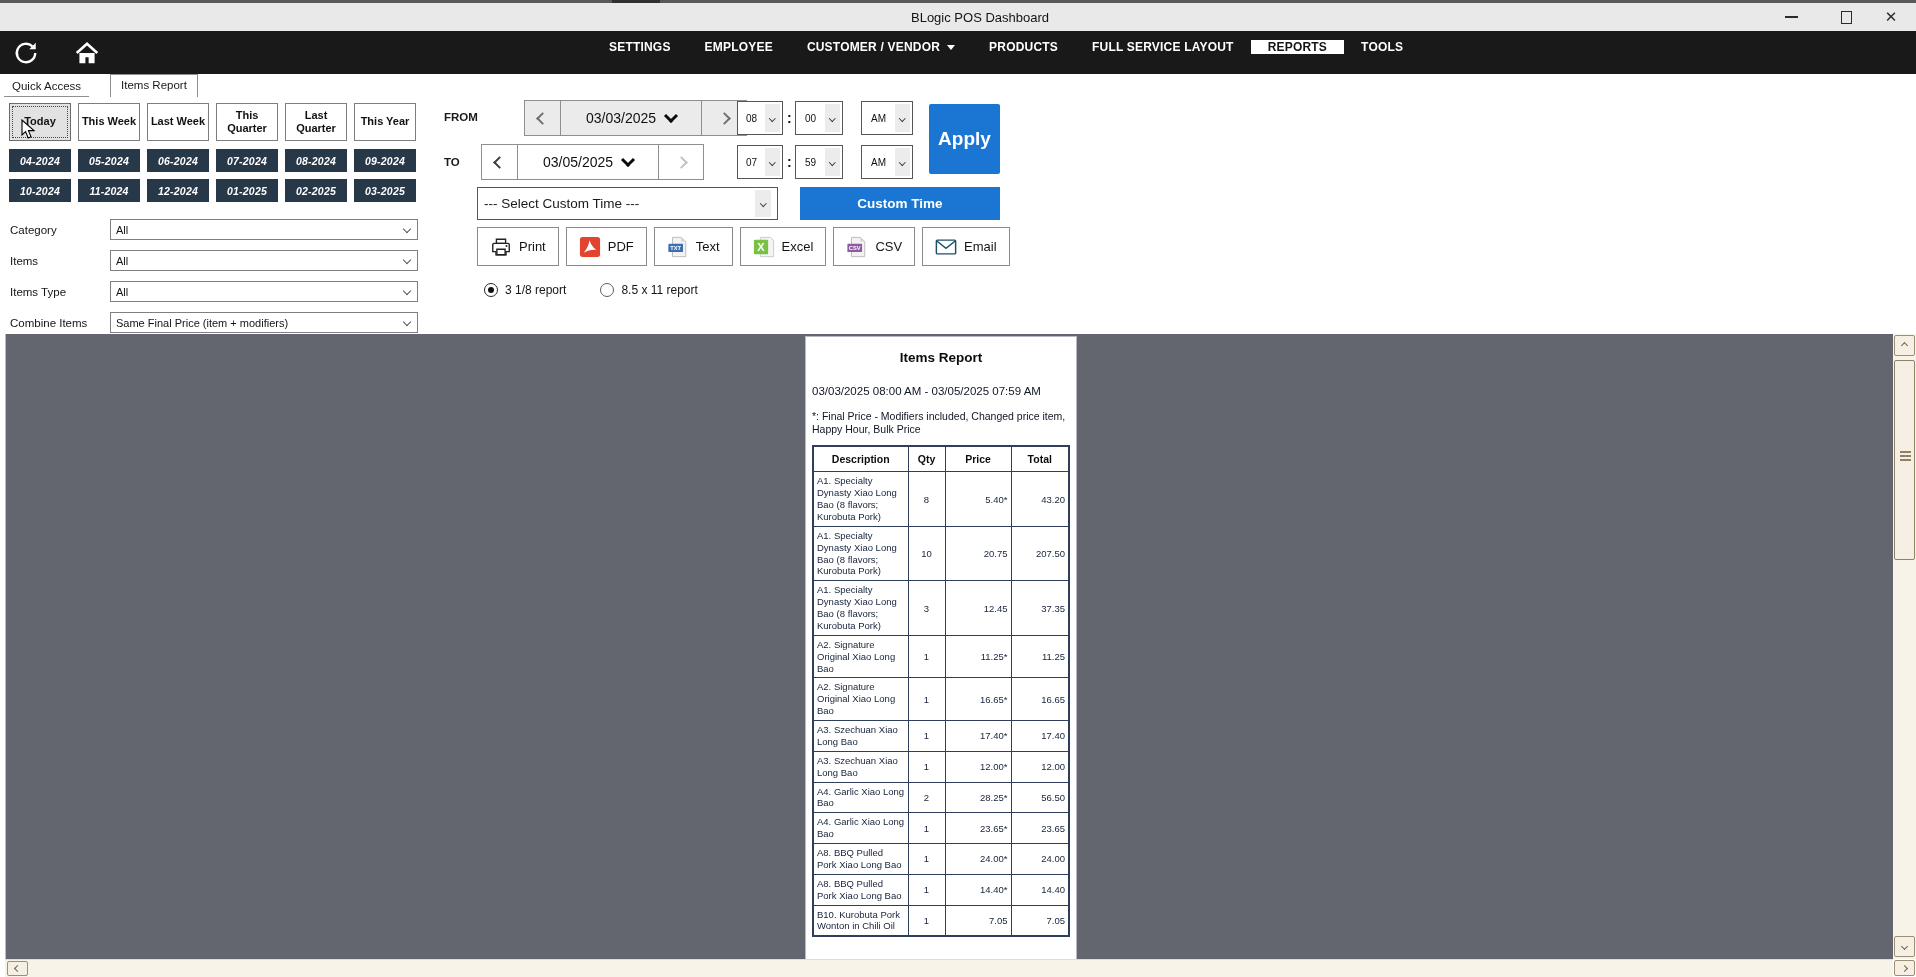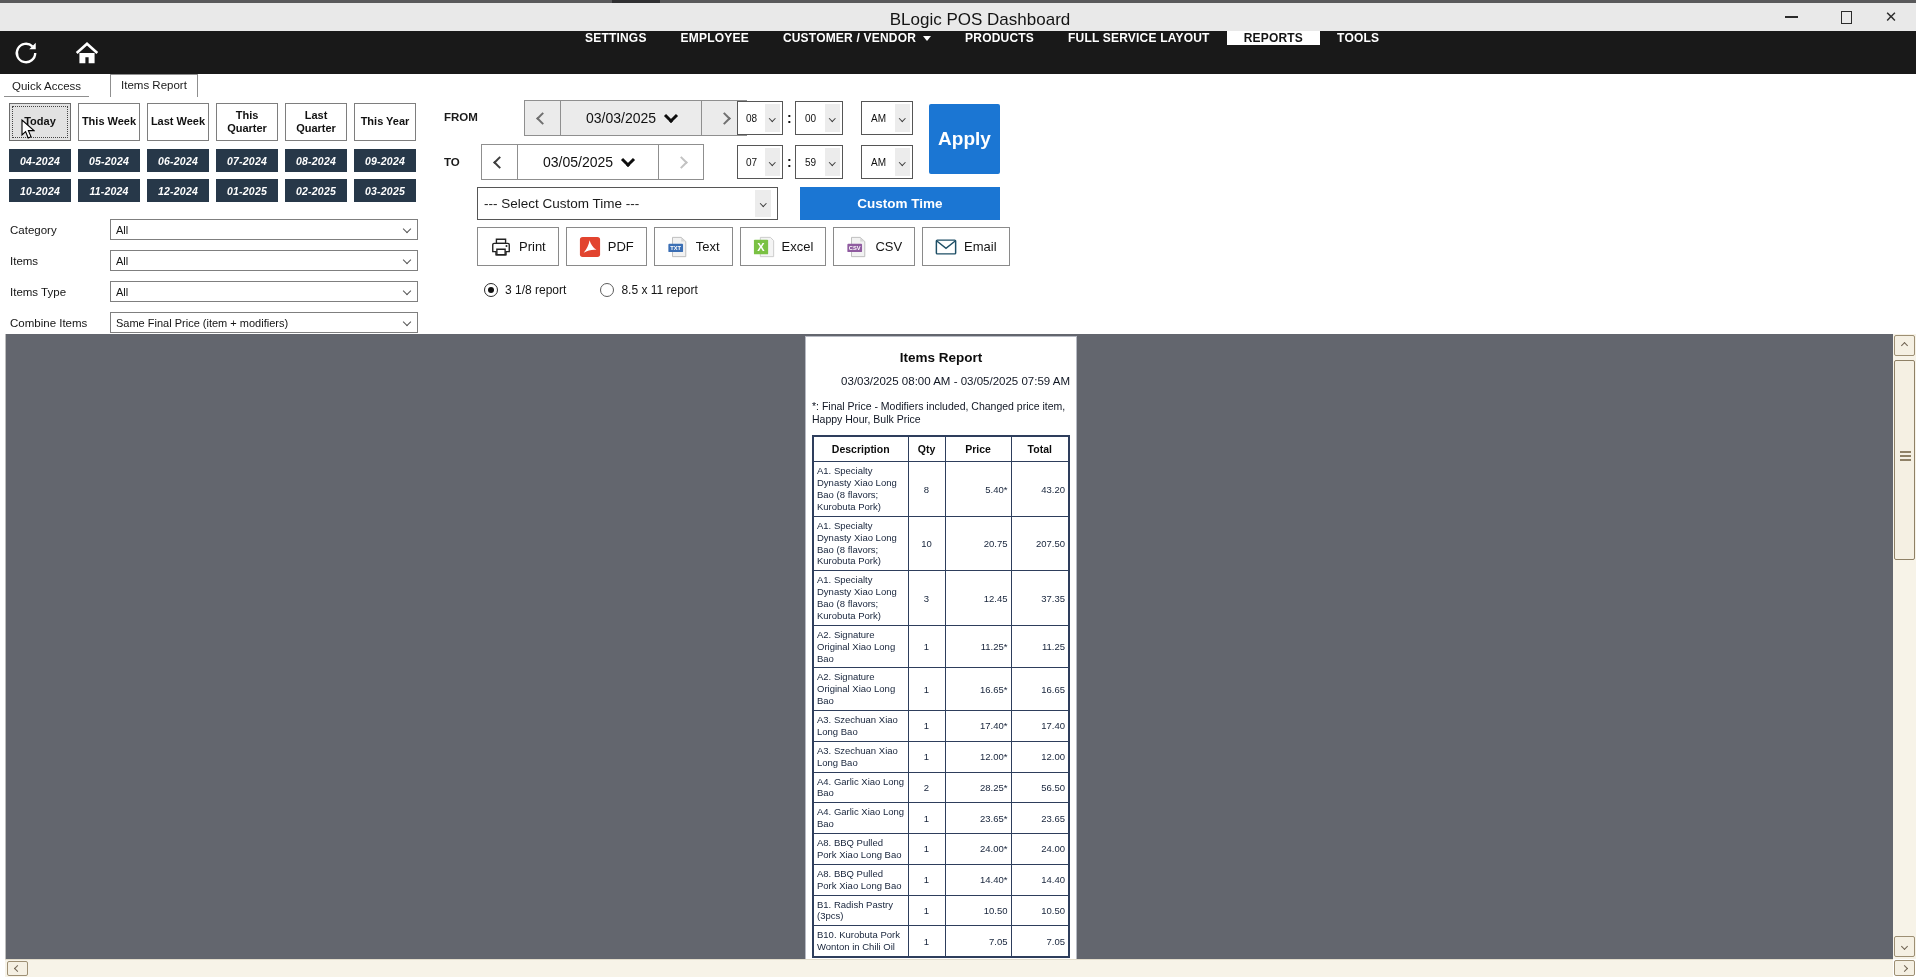--- a/index.html
+++ b/index.html
@@ -4,32 +4,32 @@
 <style>
   * { margin:0; padding:0; box-sizing:border-box; }
   html,body { width:1916px; height:977px; }
   body { font-family:"Liberation Sans", sans-serif; background:#fff; overflow:hidden; }
   #root { position:relative; width:1916px; height:977px; background:#fff; overflow:hidden; }
 
   
   .top-strip { position:absolute; left:0; top:0; width:1916px; height:3px; background:#59595b; }
   .top-notch { position:absolute; left:612px; top:0; width:48px; height:3px; background:#303032; }
   .titlebar { position:absolute; left:0; top:3px; width:1916px; height:28px; background:#e9e9e9; }
-  .titlebar .title { position:absolute; left:0; right:0; top:7px; text-align:center; font-size:17px; color:#141414;padding-left:44px; }
+  .titlebar .title { position:absolute; left:0; right:0; top:7px; text-align:center; font-size:13px; color:#141414;padding-left:44px; }
   .winbtn { position:absolute; top:0; width:34px; height:28px; display:flex; align-items:center; justify-content:center; cursor:default; }
   .wb-min { left:1774px; } .wb-max { left:1829px; } .wb-close { left:1874px; }
   .wb-min i { display:block; width:13px; height:2px; background:#2b2b2b; }
   .wb-max i { display:block; width:11px; height:13px; border:1.5px solid #2b2b2b; }
   .wb-close span { font-size:15px; color:#2b2b2b; font-weight:400; }
 
   
   .navbar { position:absolute; left:0; top:31px; width:1916px; height:43px; background:#191919; }
   .nav-icon { position:absolute; top:9px; width:26px; height:26px; }
   .ni-refresh { left:13px; } .ni-home { left:74px; }
-  .nav-items { position:absolute; left:568px; top:0; height:32px; display:flex; align-items:flex-start; }
+  .nav-items { position:absolute; left:592px; top:0; height:32px; display:flex; align-items:center; }
   .nav-item { display:flex; align-items:center; padding:0 17px; color:#fff; font-size:12px; font-weight:700; letter-spacing:.2px; white-space:nowrap; }
   .nav-item.active { background:#fff; color:#141414; }
   .nav-caret { display:none; width:0; height:0; border-left:4px solid transparent; border-right:4px solid transparent; border-top:5px solid #fff; margin-left:7px; }
   .nav-caret.visible { display:inline-block; }
 
   
   .tabstrip { position:absolute; left:0; top:74px; width:1916px; height:23px; background:#fff; display:flex; align-items:flex-end;gap:19px; }
   .tab { font-size:11.5px; color:#1a1a1a; padding:3px 8px 4px; }
   .tab.plain { border-bottom:1px solid #8f8f8f; margin-left:4px; }
   .tab.active { border:1px solid #8f8f8f; border-bottom:none; background:#fff; padding:4px 10px 6px; margin-left:2px; }
@@ -96,21 +96,21 @@
   .radio-row { position:absolute; left:484px; top:283px; display:flex; align-items:center; gap:34px; }
   .radio-opt { display:flex; align-items:center; gap:7px; font-size:12px; color:#141414; }
   .rdot { width:14px; height:14px; border:1.5px solid #5d5d5d; border-radius:50%; position:relative; background:#fff; }
   .rdot.checked { border-color:#2a2a2a; }
   .rdot.checked::after { content:""; position:absolute; left:2.5px; top:2.5px; width:6px; height:6px; border-radius:50%; background:#111; }
 
   
   .viewer { position:absolute; left:5px; top:334px; width:1888px; height:625px; background:#63666e; border-left:1px solid #bdbdbd; overflow:hidden; }
   .paper { position:absolute; left:799px; top:2px; width:272px; height:700px; background:#fff; border:1px solid #b7bac3; padding:0 6px; }
   .rpt-title { margin-top:13px; text-align:center; font-size:13.5px; font-weight:700; color:#0c0c0c; }
-  .rpt-dates { margin-top:10px; text-align:right; font-size:11.5px; color:#101623; }
+  .rpt-dates { margin-top:20px; text-align:left; font-size:11.5px; color:#101623; }
   .rpt-note { margin-top:13px; font-size:10.5px; line-height:1.25; color:#101623; }
   .rpt-table { margin-top:9px; width:100%; border-collapse:collapse; }
   .rpt-table th, .rpt-table td { border:1px solid #2e3e5c; }
   .rpt-table { border:2px solid #2e3e5c; }
   .rpt-table th { font-size:10.5px; font-weight:700; color:#0c0c0c; padding:6px 2px; text-align:center;margin-top:35px; }
   .rpt-table td { font-size:9.5px; color:#16233a; padding:3px; }
   .td-desc { width:95px; line-height:1.25; vertical-align:middle; }
   .td-qty { width:37px; text-align:center; vertical-align:middle; }
   .td-price { width:66px; text-align:right; vertical-align:middle; }
   .td-total { text-align:right; vertical-align:middle; }
@@ -575,26 +575,20 @@
               <td class="td-total">24.00</td>
             </tr>
 
             <tr>
               <td class="td-desc">A8. BBQ Pulled Pork Xiao Long Bao</td>
               <td class="td-qty">1</td>
               <td class="td-price">14.40*</td>
               <td class="td-total">14.40</td>
             </tr>
 
-            <tr>
-              <td class="td-desc">B1. Radish Pastry (3pcs)</td>
-              <td class="td-qty">1</td>
-              <td class="td-price">10.50</td>
-              <td class="td-total">10.50</td>
-            </tr>
 
             <tr>
               <td class="td-desc">B10. Kurobuta Pork Wonton in Chili Oil</td>
               <td class="td-qty">1</td>
               <td class="td-price">7.05</td>
               <td class="td-total">7.05</td>
             </tr>
           </tbody>
       </table>
     </div>

